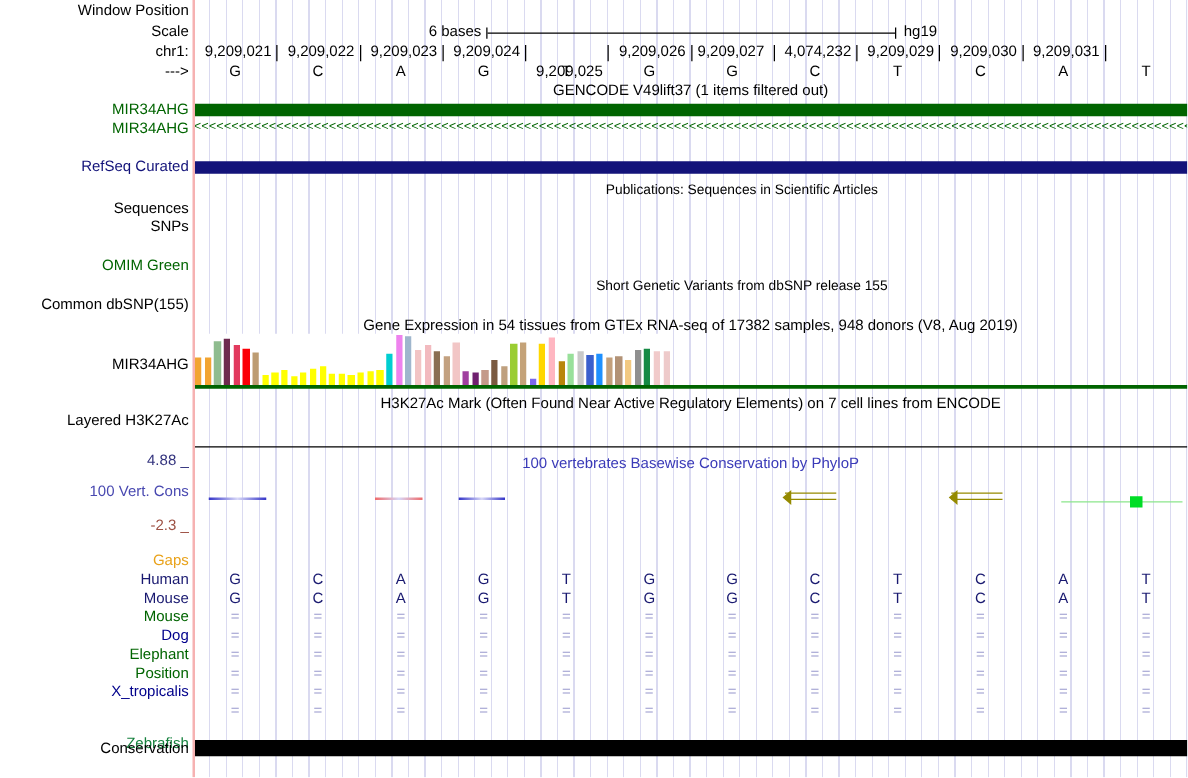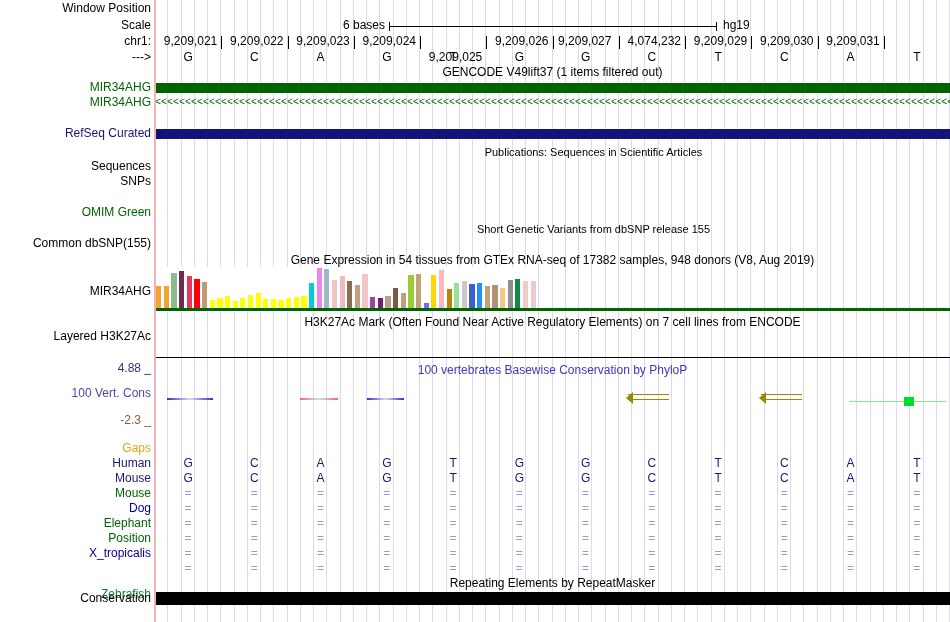--- a/index.html
+++ b/index.html
@@ -281,18 +281,17 @@
       <div class="mz-cell" style="left: 420px; top: 561px; width: 66.25px; color: rgb(154, 154, 206);">=</div>
       <div class="mz-cell" style="left: 486.25px; top: 561px; width: 66.25px; color: rgb(154, 154, 206);">=</div>
       <div class="mz-cell" style="left: 552.5px; top: 561px; width: 66.25px; color: rgb(154, 154, 206);">=</div>
       <div class="mz-cell" style="left: 618.75px; top: 561px; width: 66.25px; color: rgb(154, 154, 206);">=</div>
       <div class="mz-cell" style="left: 685px; top: 561px; width: 66.25px; color: rgb(154, 154, 206);">=</div>
       <div class="mz-cell" style="left: 751.25px; top: 561px; width: 66.25px; color: rgb(154, 154, 206);">=</div>
       <div class="mz-cell" style="left: 817.5px; top: 561px; width: 66.25px; color: rgb(154, 154, 206);">=</div>
       <div class="mz-cell" style="left: 883.75px; top: 561px; width: 66.25px; color: rgb(154, 154, 206);">=</div>
     </div>
 
-  <div class="clabel" style="top:577px">Repeating Elements by RepeatMasker</div>
   <div class="llabel" style="top:592px">Conservation</div>
   <div class="trackbar" style="top:592px;height:13px;background:#000"></div>
 
   <div class="redline"></div>
 </div>
 
 </body></html>

